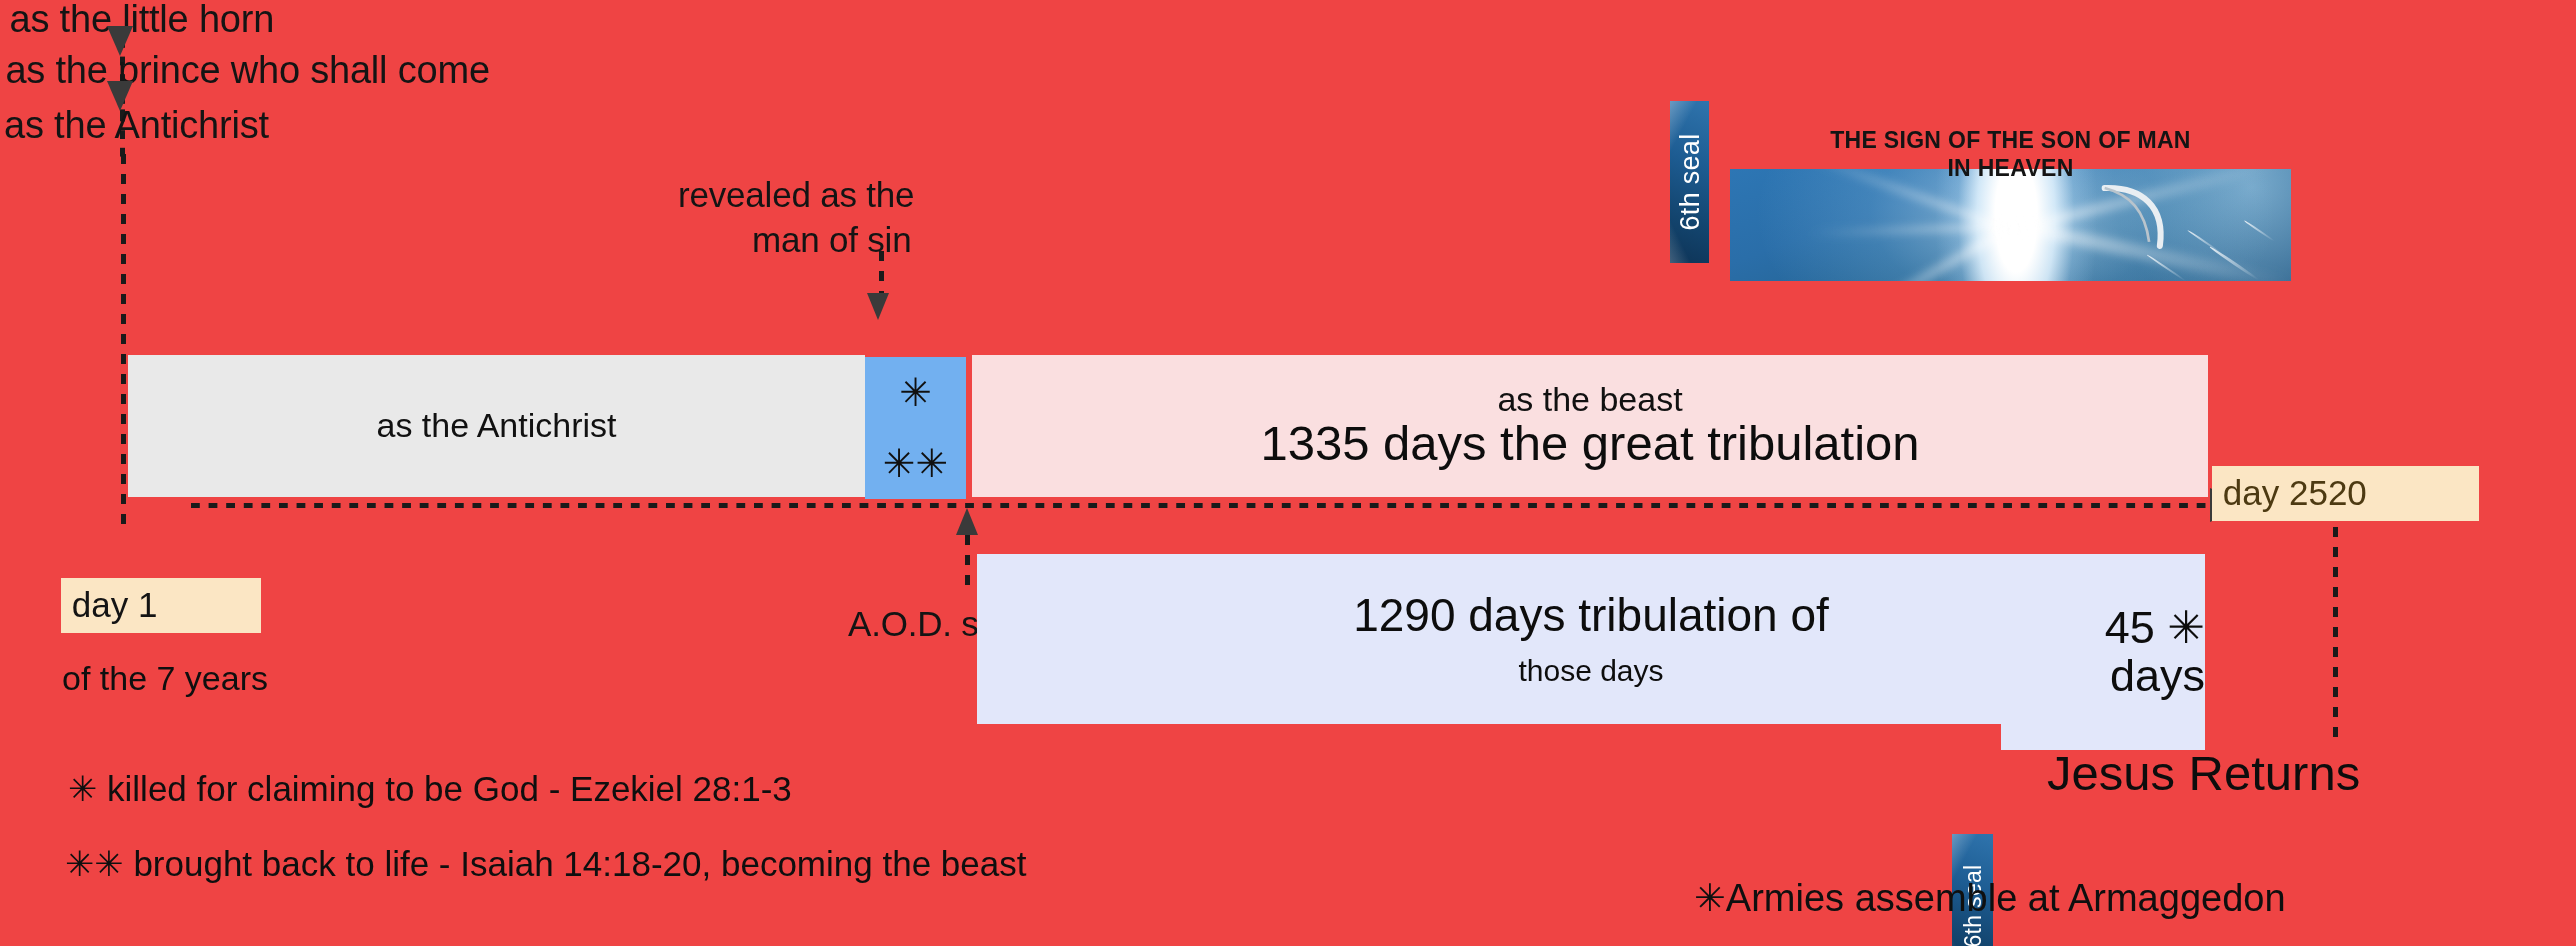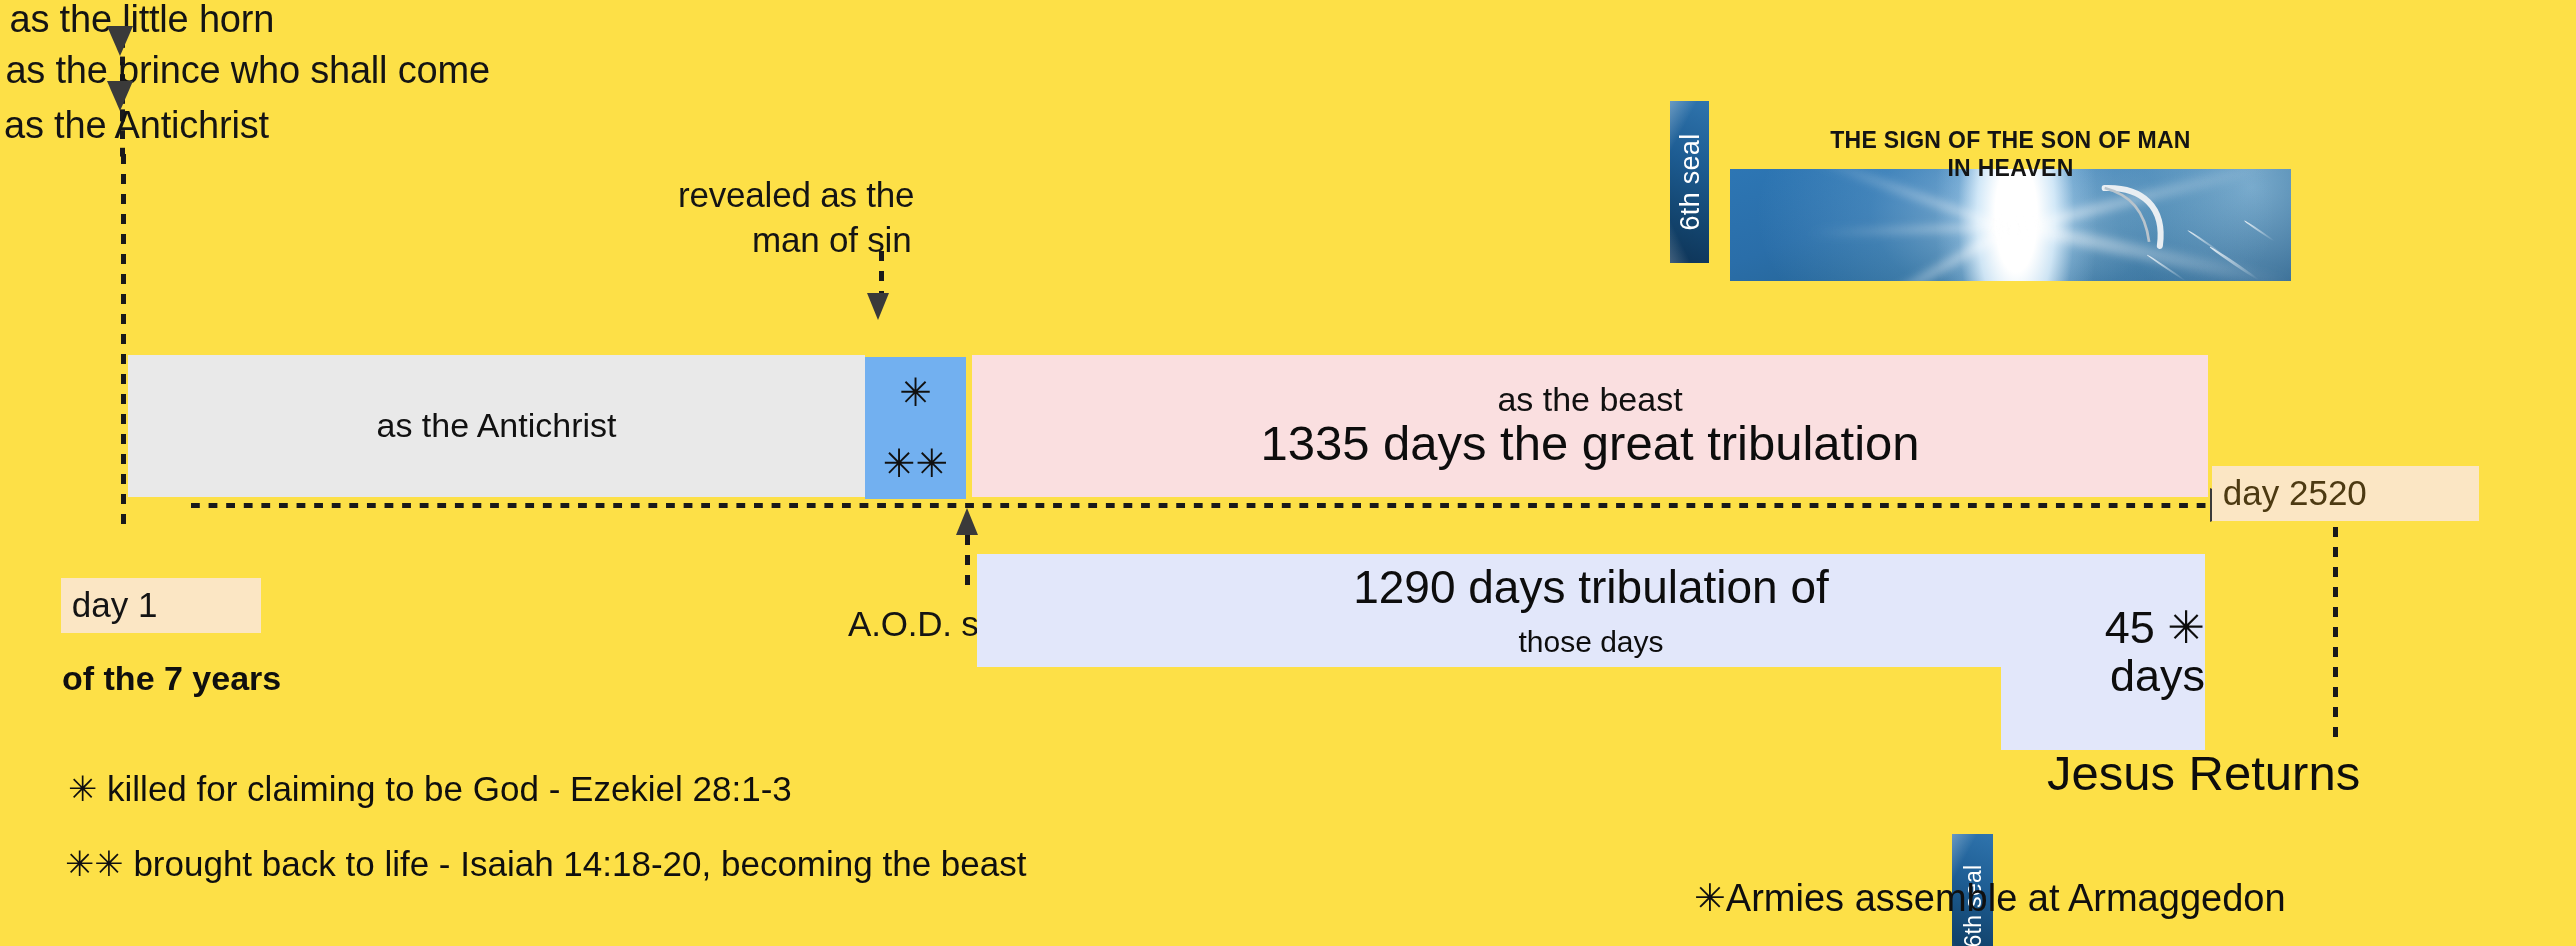--- a/index.html
+++ b/index.html
@@ -4,21 +4,21 @@
 <style>
   html, body {
     margin: 0;
     padding: 0;
     background: #ffffff;
   }
   #stage {
     position: relative;
     width: 2576px;
     height: 946px;
-    background: #fde047;
+    background: #ef4444;
     overflow: hidden;
     font-family: "Liberation Sans", "DejaVu Sans", sans-serif;
     color: #000000;
   }
   .abs { position: absolute; }
   .nowrap { white-space: nowrap; }
 
   
   .chain-label {
     font-size: 38px;
@@ -112,21 +112,21 @@
     line-height: 1;
     padding: 9.5px 10.8px 12px 10.8px;
     box-sizing: border-box;
     display: flex;
     align-items: center;
   }
   .chip-dark { color: #141414; }
 
   .strong-note {
     font-size: 34px;
-    font-weight: bold;
+    font-weight: normal;
     color: #0f0f0f;
     line-height: 1;
   }
 
   
   .seal-strip {
     background:
       linear-gradient(118deg, rgba(255,255,255,0.30) 0%, rgba(255,255,255,0) 22%),
       linear-gradient(64deg, rgba(255,255,255,0.22) 0%, rgba(255,255,255,0) 18%),
       linear-gradient(200deg, #2f74ad 0%, #1d5c92 38%, #13456f 72%, #0e3457 100%);
@@ -257,21 +257,21 @@
   <div class="abs arrow-right" style="left:2210px; top:488px;"></div>
 
   <div class="abs chip" style="left:2212px; top:466px; width:267px; height:55px;">day 2520</div>
   <div class="abs vdot-thin" style="left:2333px; top:527px; width:5.4px; height:210px;"></div>
   <div class="abs big-note" style="left:2047px; top:749px;">Jesus Returns</div>
 
   <div class="abs arrow-up-sm" style="left:956px; top:508px;"></div>
   <div class="abs vdot-thin" style="left:965px; top:535px; width:5.4px; height:54px;"></div>
   <div class="abs chain-label nowrap" style="left:848px; top:606px; font-size:35px;">A.O.D. setup</div>
 
-  <div class="abs bar bar-lav" style="left:977px; top:554px; width:1228px; height:113px; justify-content:center;gap:15px;">
+  <div class="abs bar bar-lav" style="left:977px; top:554px; width:1228px; height:170px; justify-content:center;gap:15px;">
     <div class="bar-main" style="font-size:46px;">1290 days tribulation of</div>
     <div class="bar-main" style="font-size:30px;">those days</div>
   </div>
 
   <div class="abs seal-strip small" style="left:1952px; top:560px; width:41px; height:143px;">
     <span class="seal-text">6th seal</span>
   </div>
 
   <div class="abs bar bar-lav" style="left:2001px; top:554px; width:204px; height:196px; justify-content:center;align-items:flex-end;">
     <div class="bar-main" style="font-size:45px; font-family:'Liberation Sans', sans-serif;">45 ✳</div>

